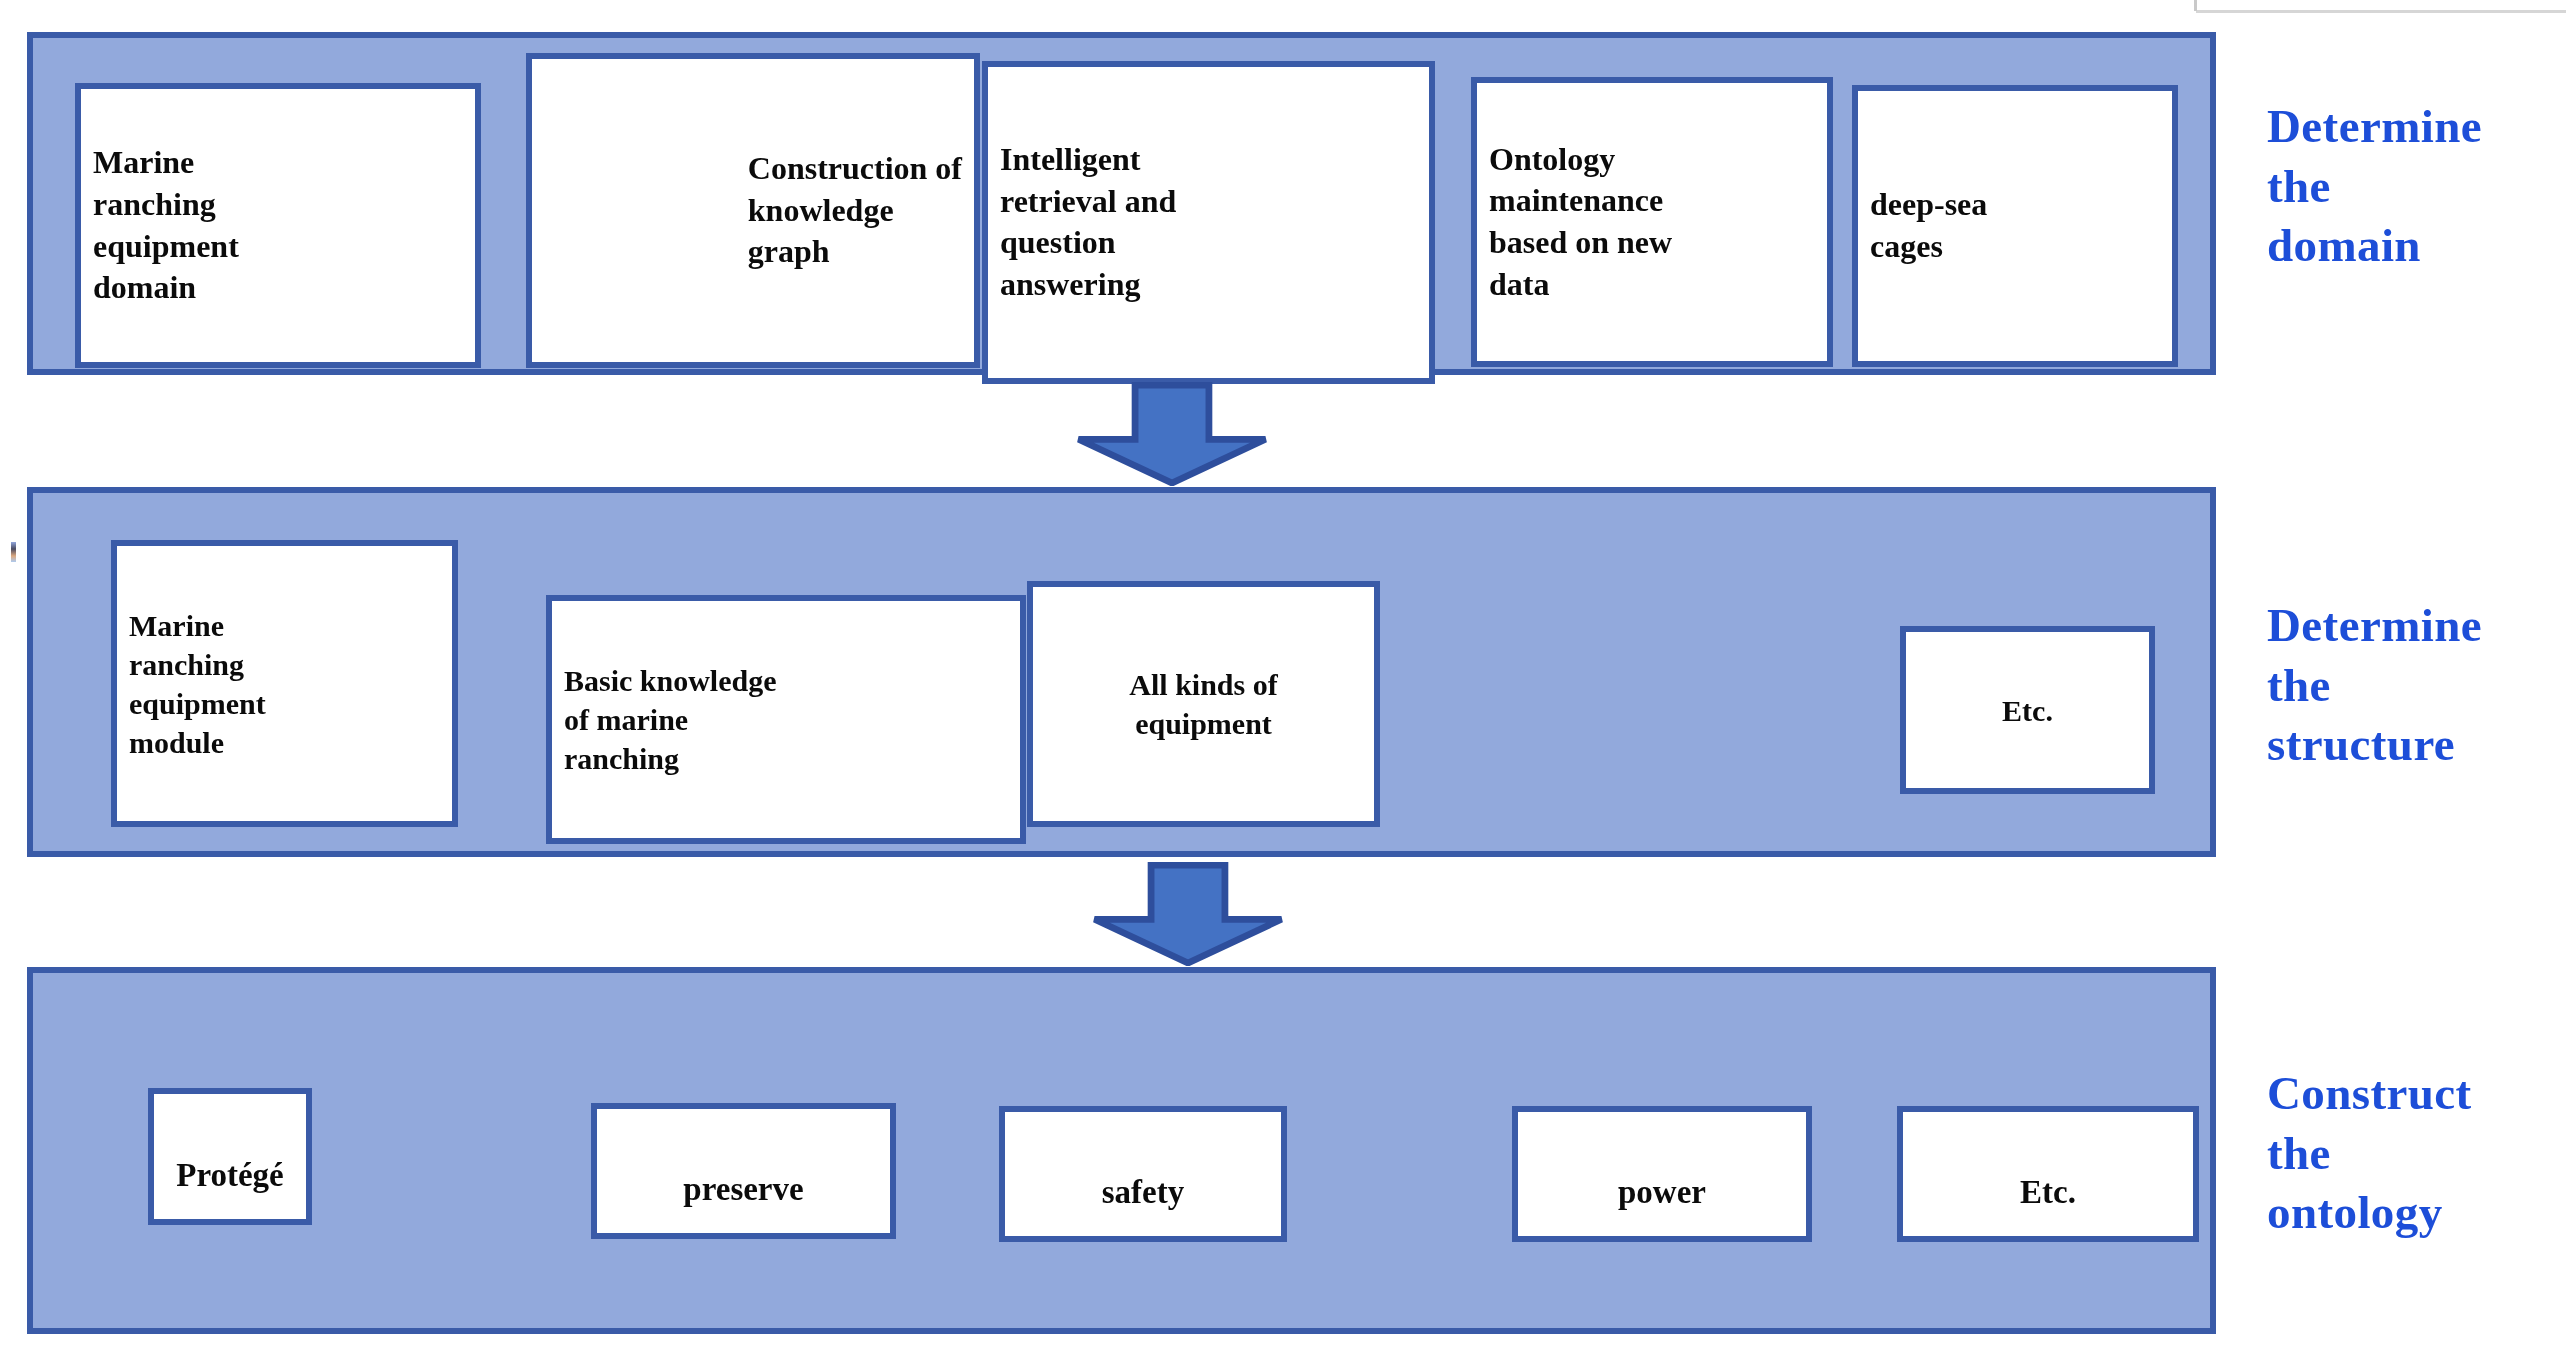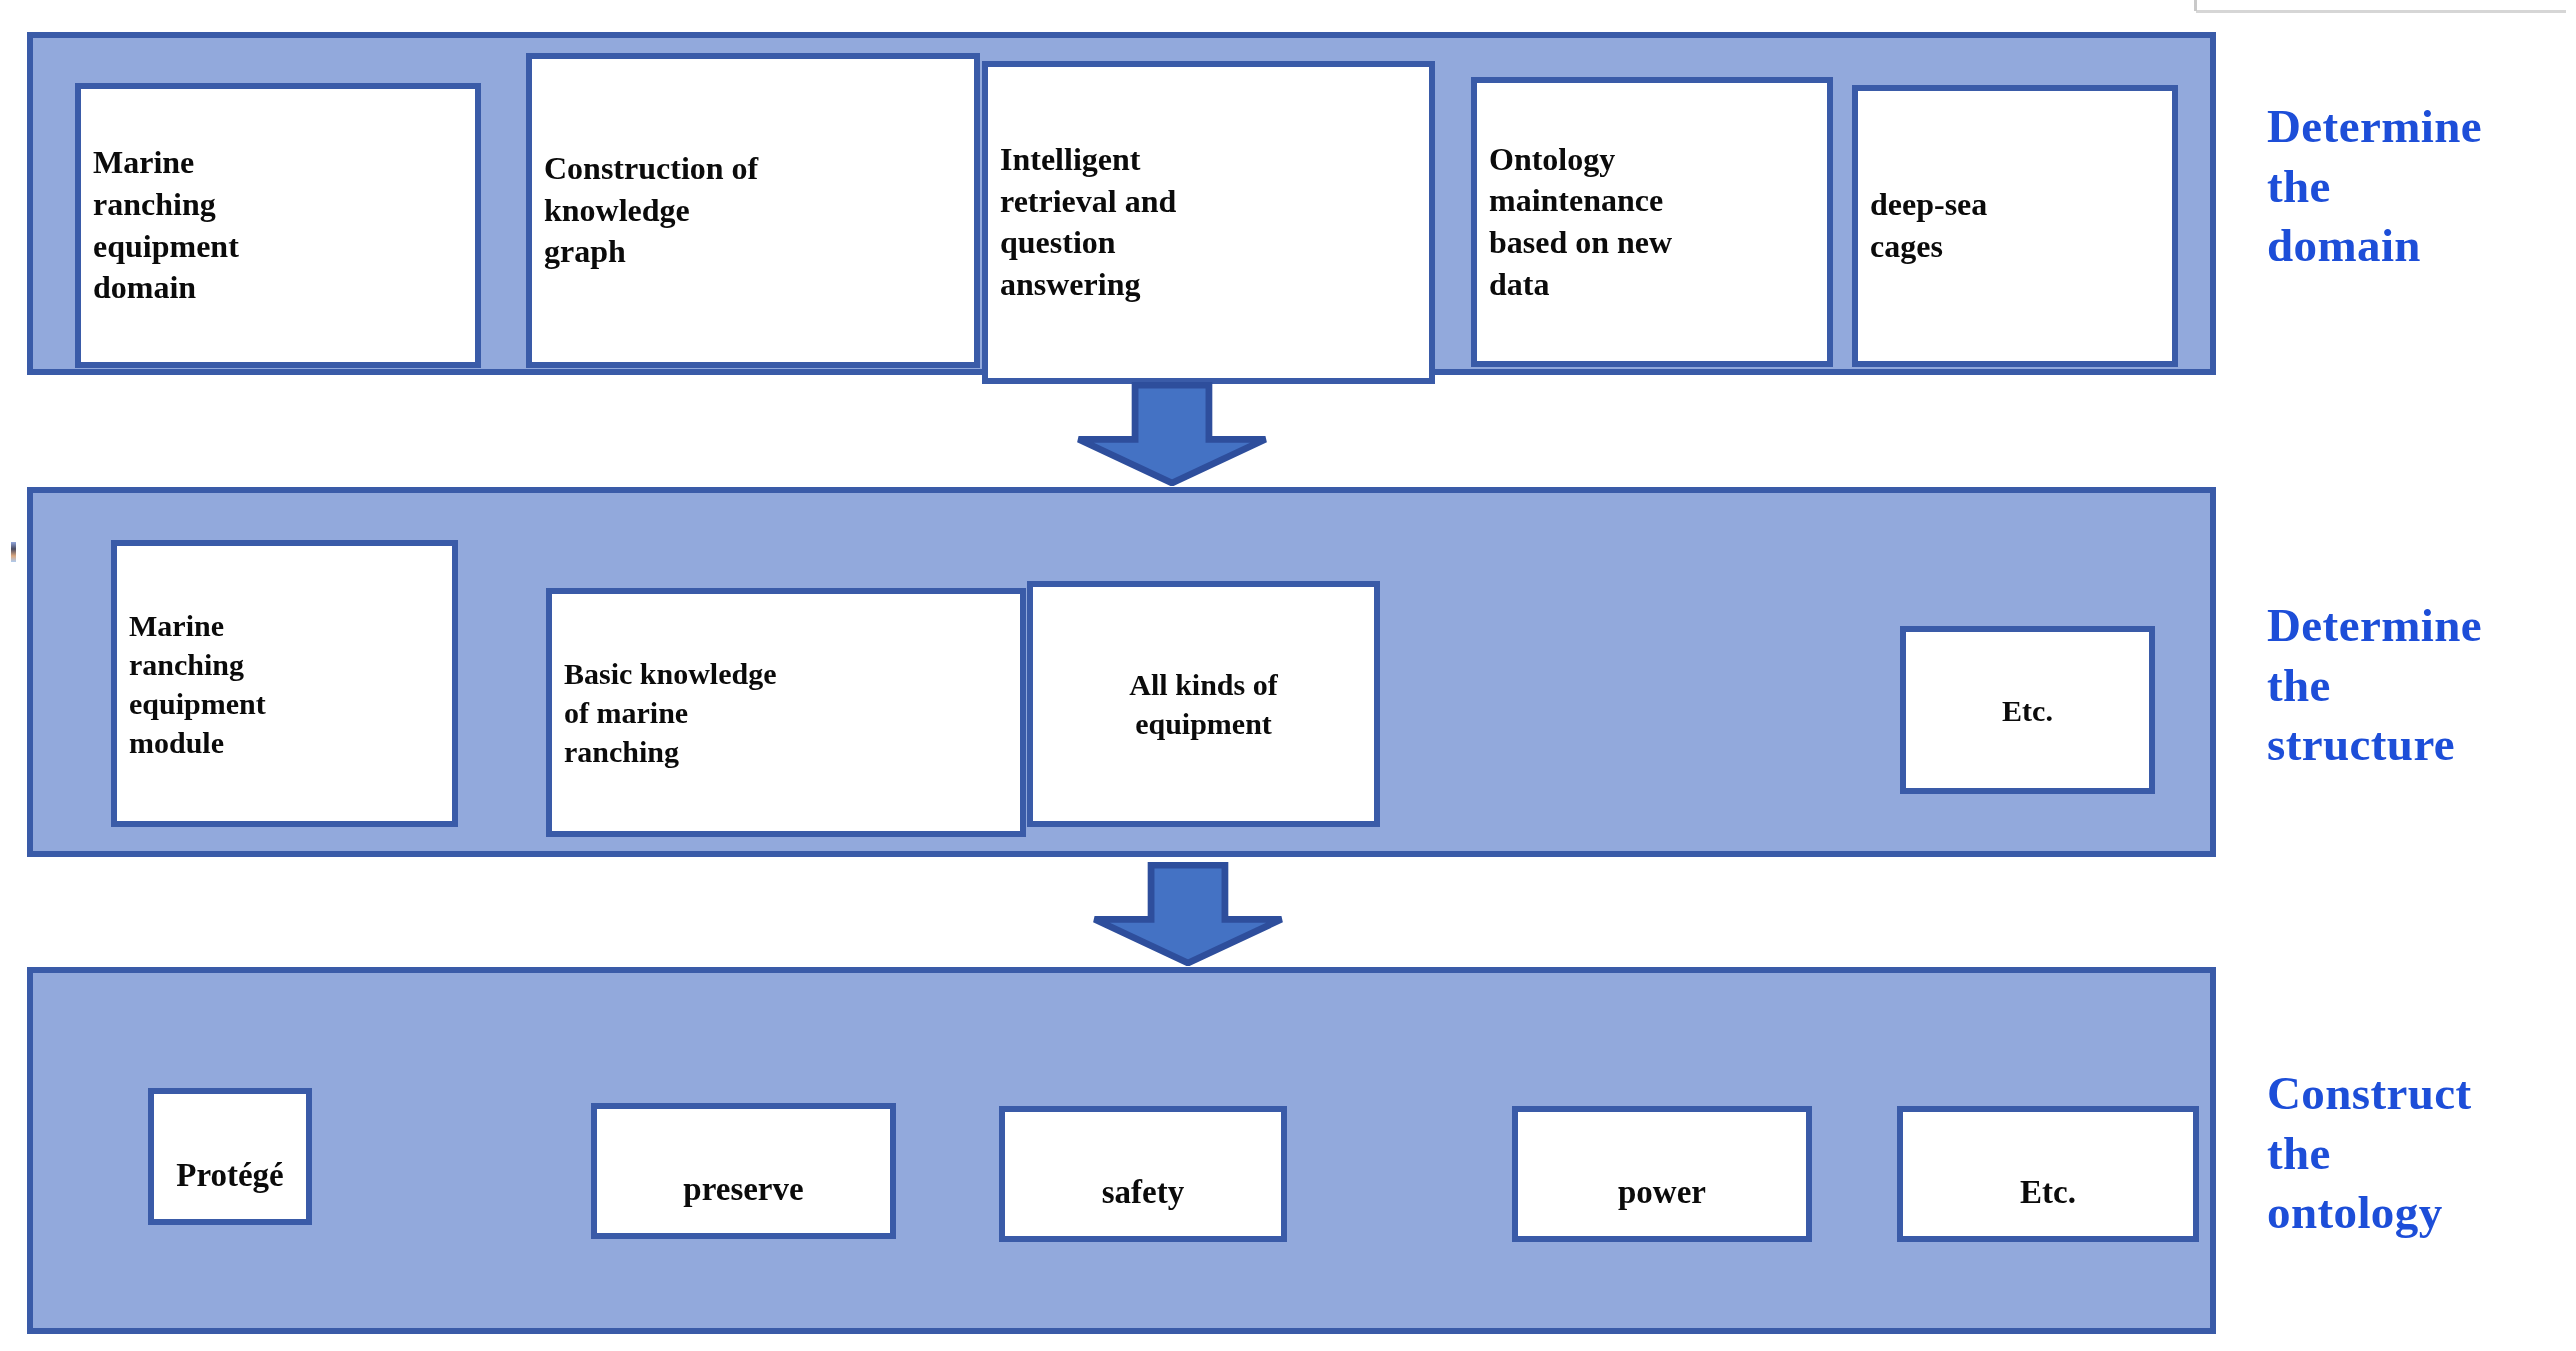--- a/index.html
+++ b/index.html
@@ -87,21 +87,21 @@
 
 <div class="band r1" style="left:27px; top:32px; width:2189px; height:343px;">
 
   <div class="item-box" style="left:42px; top:45px; width:406px; height:285px;">
     <span class="item-text">Marine
 ranching
 equipment
 domain</span>
   </div>
 
-  <div class="item-box" style="left:493px; top:15px; width:454px; height:315px;">
+  <div class="item-box" style="left:493px; top:15px; width:454px; height:315px;justify-content:flex-end;">
     <span class="item-text">Construction of
 knowledge
 graph</span>
   </div>
 
   <div class="item-box" style="left:949px; top:22.6px; width:453px; height:323px;">
     <span class="item-text">Intelligent
 retrieval and
 question
 answering</span>
@@ -132,21 +132,21 @@
 
 <div class="band r2" style="left:27px; top:487px; width:2189px; height:370px;">
 
   <div class="item-box" style="left:78px; top:47px; width:347px; height:287px;">
     <span class="item-text">Marine
 ranching
 equipment
 module</span>
   </div>
 
-  <div class="item-box" style="left:513px; top:95px; width:480px; height:249px;">
+  <div class="item-box" style="left:513px; top:102px; width:480px; height:249px;">
     <span class="item-text">Basic knowledge
 of marine
 ranching</span>
   </div>
 
   <div class="item-box center" style="left:994px; top:88px; width:353px; height:246px;">
     <span class="item-text">All kinds of
 equipment</span>
   </div>
 

